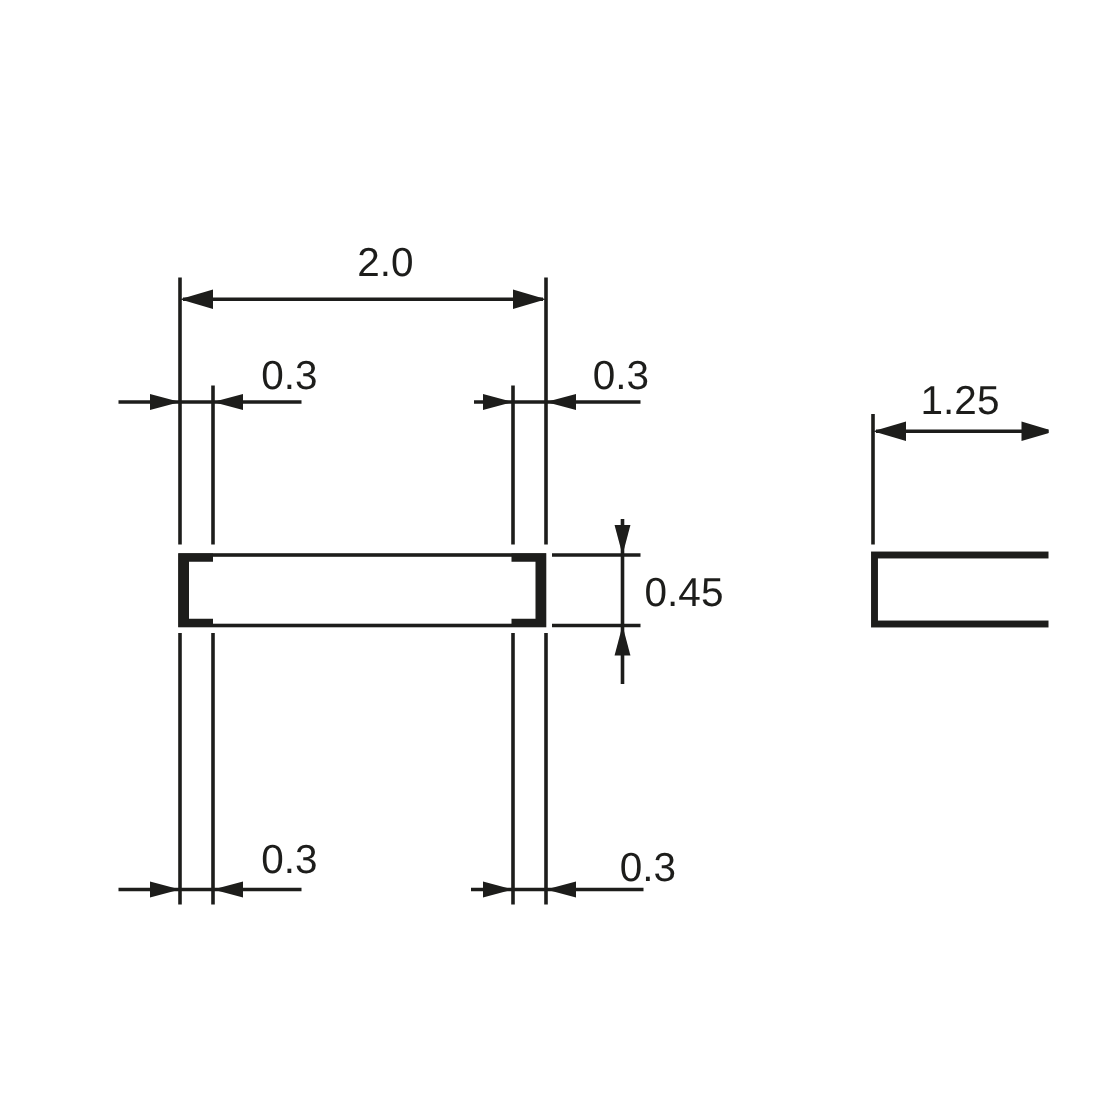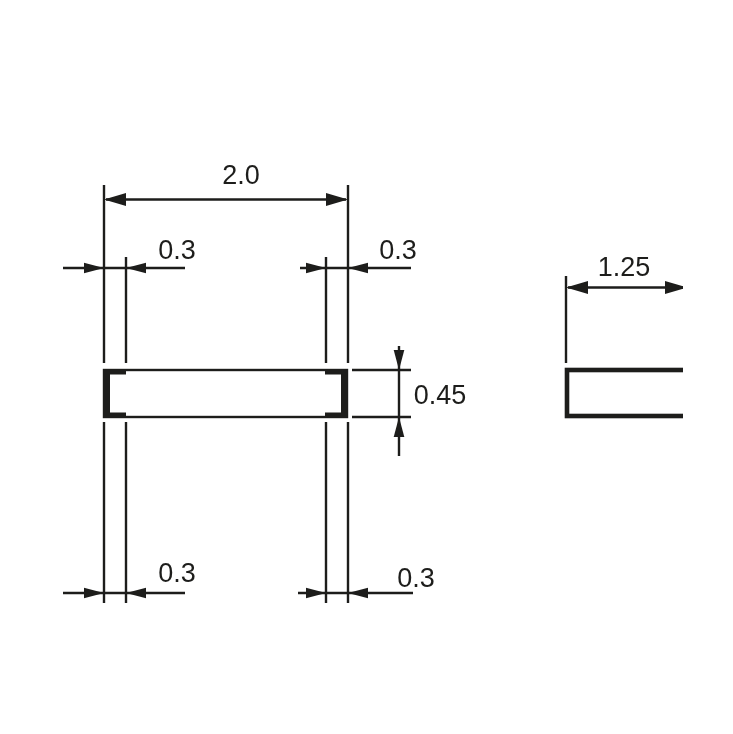--- a/index.html
+++ b/index.html
@@ -1,20 +1,21 @@
 <!DOCTYPE html>
 <html><head>
 <meta charset="utf-8">
 <style>
   html,body{margin:0;padding:0;background:#ffffff;}
   .canvas{
     position:relative;
     width:683px;height:734px;
     background:var(--bg-color,#ffffff);
     overflow:hidden;
+    margin-left:16px;
   }
   .canvas svg{display:block;}
   .ln{stroke:var(--line-color,#1d1d1b);stroke-width:2.4;fill:none;stroke-linecap:butt;}
   .fl{fill:var(--line-color,#1d1d1b);stroke:none;}
   .body-outline{fill:#ffffff;stroke:var(--line-color,#1d1d1b);stroke-width:2.4;}
   .thick-rect{fill:#ffffff;stroke:var(--line-color,#1d1d1b);stroke-width:4.6;}
   .dim-text{
     font-family:"Liberation Sans","DejaVu Sans",sans-serif;
     font-size:27px;
     fill:var(--line-color,#1d1d1b);

